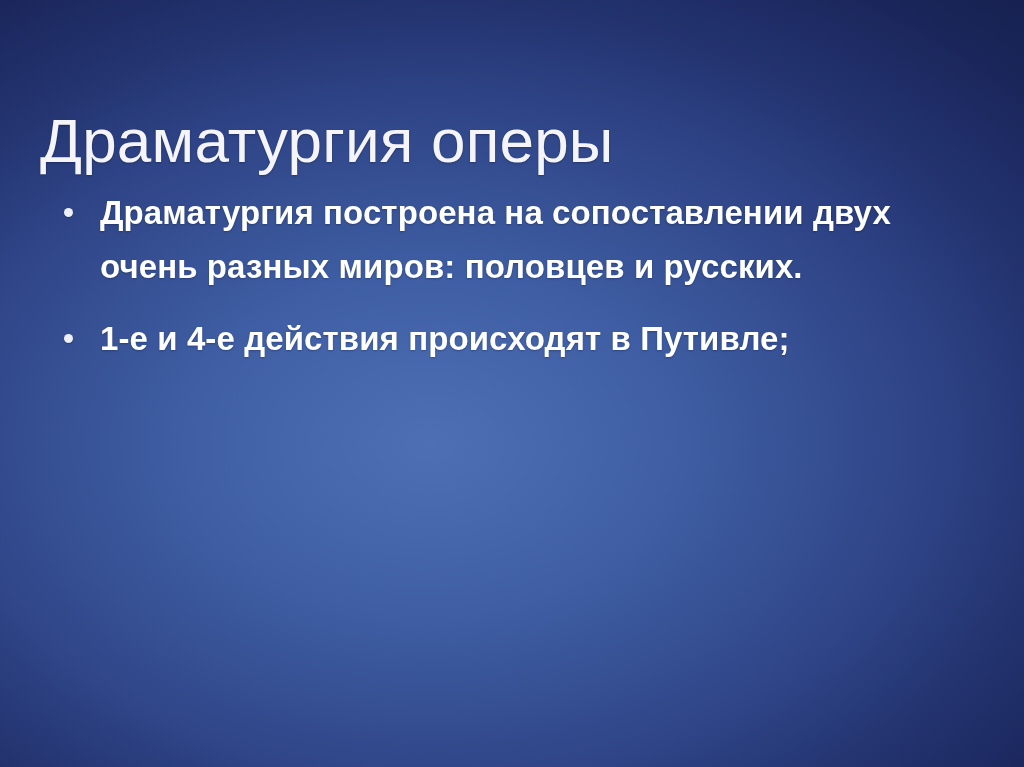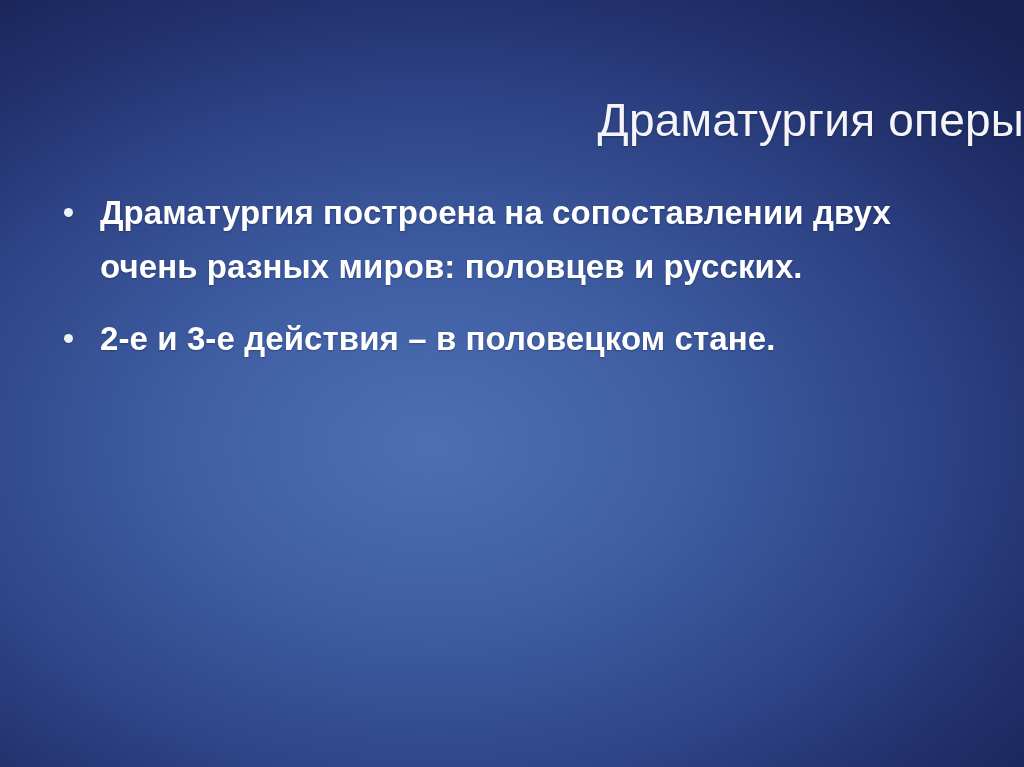--- a/index.html
+++ b/index.html
@@ -49,23 +49,23 @@
     z-index: 2;
     width: 100%;
     height: 100%;
   }
 
   .slide-title {
     position: absolute;
     left: 0;
     right: 0;
     top: 63px;
-    text-align: right;
+    text-align: left;
     color: #f4f4f9;
-    font-size: 46px;
+    font-size: 62px;
     font-weight: 300;
     letter-spacing: 0.2px;
     line-height: 1.15;
     text-shadow: 0 1px 2px rgba(10,16,44,0.35);
     white-space: nowrap;
     padding-left: 40px;
   }
 
   .body-list {
     position: absolute;
@@ -118,23 +118,23 @@
 
     <h1 class="slide-title">Драматургия оперы</h1>
 
     <ul class="body-list">
 
       <li class="bullet-row">
         <span class="bullet-dot"></span>
         <span class="bullet-text">Драматургия построена на сопоставлении двух очень разных миров: половцев и русских.</span>
       </li>
 
-
       <li class="bullet-row">
         <span class="bullet-dot"></span>
-        <span class="bullet-text">2-е и 3-е действия – в половецком стане.</span>
+        <span class="bullet-text">1-е и 4-е действия происходят в Путивле;</span>
       </li>
+
 
 
     </ul>
 
   </div>
 </div>
 
 </body></html>

